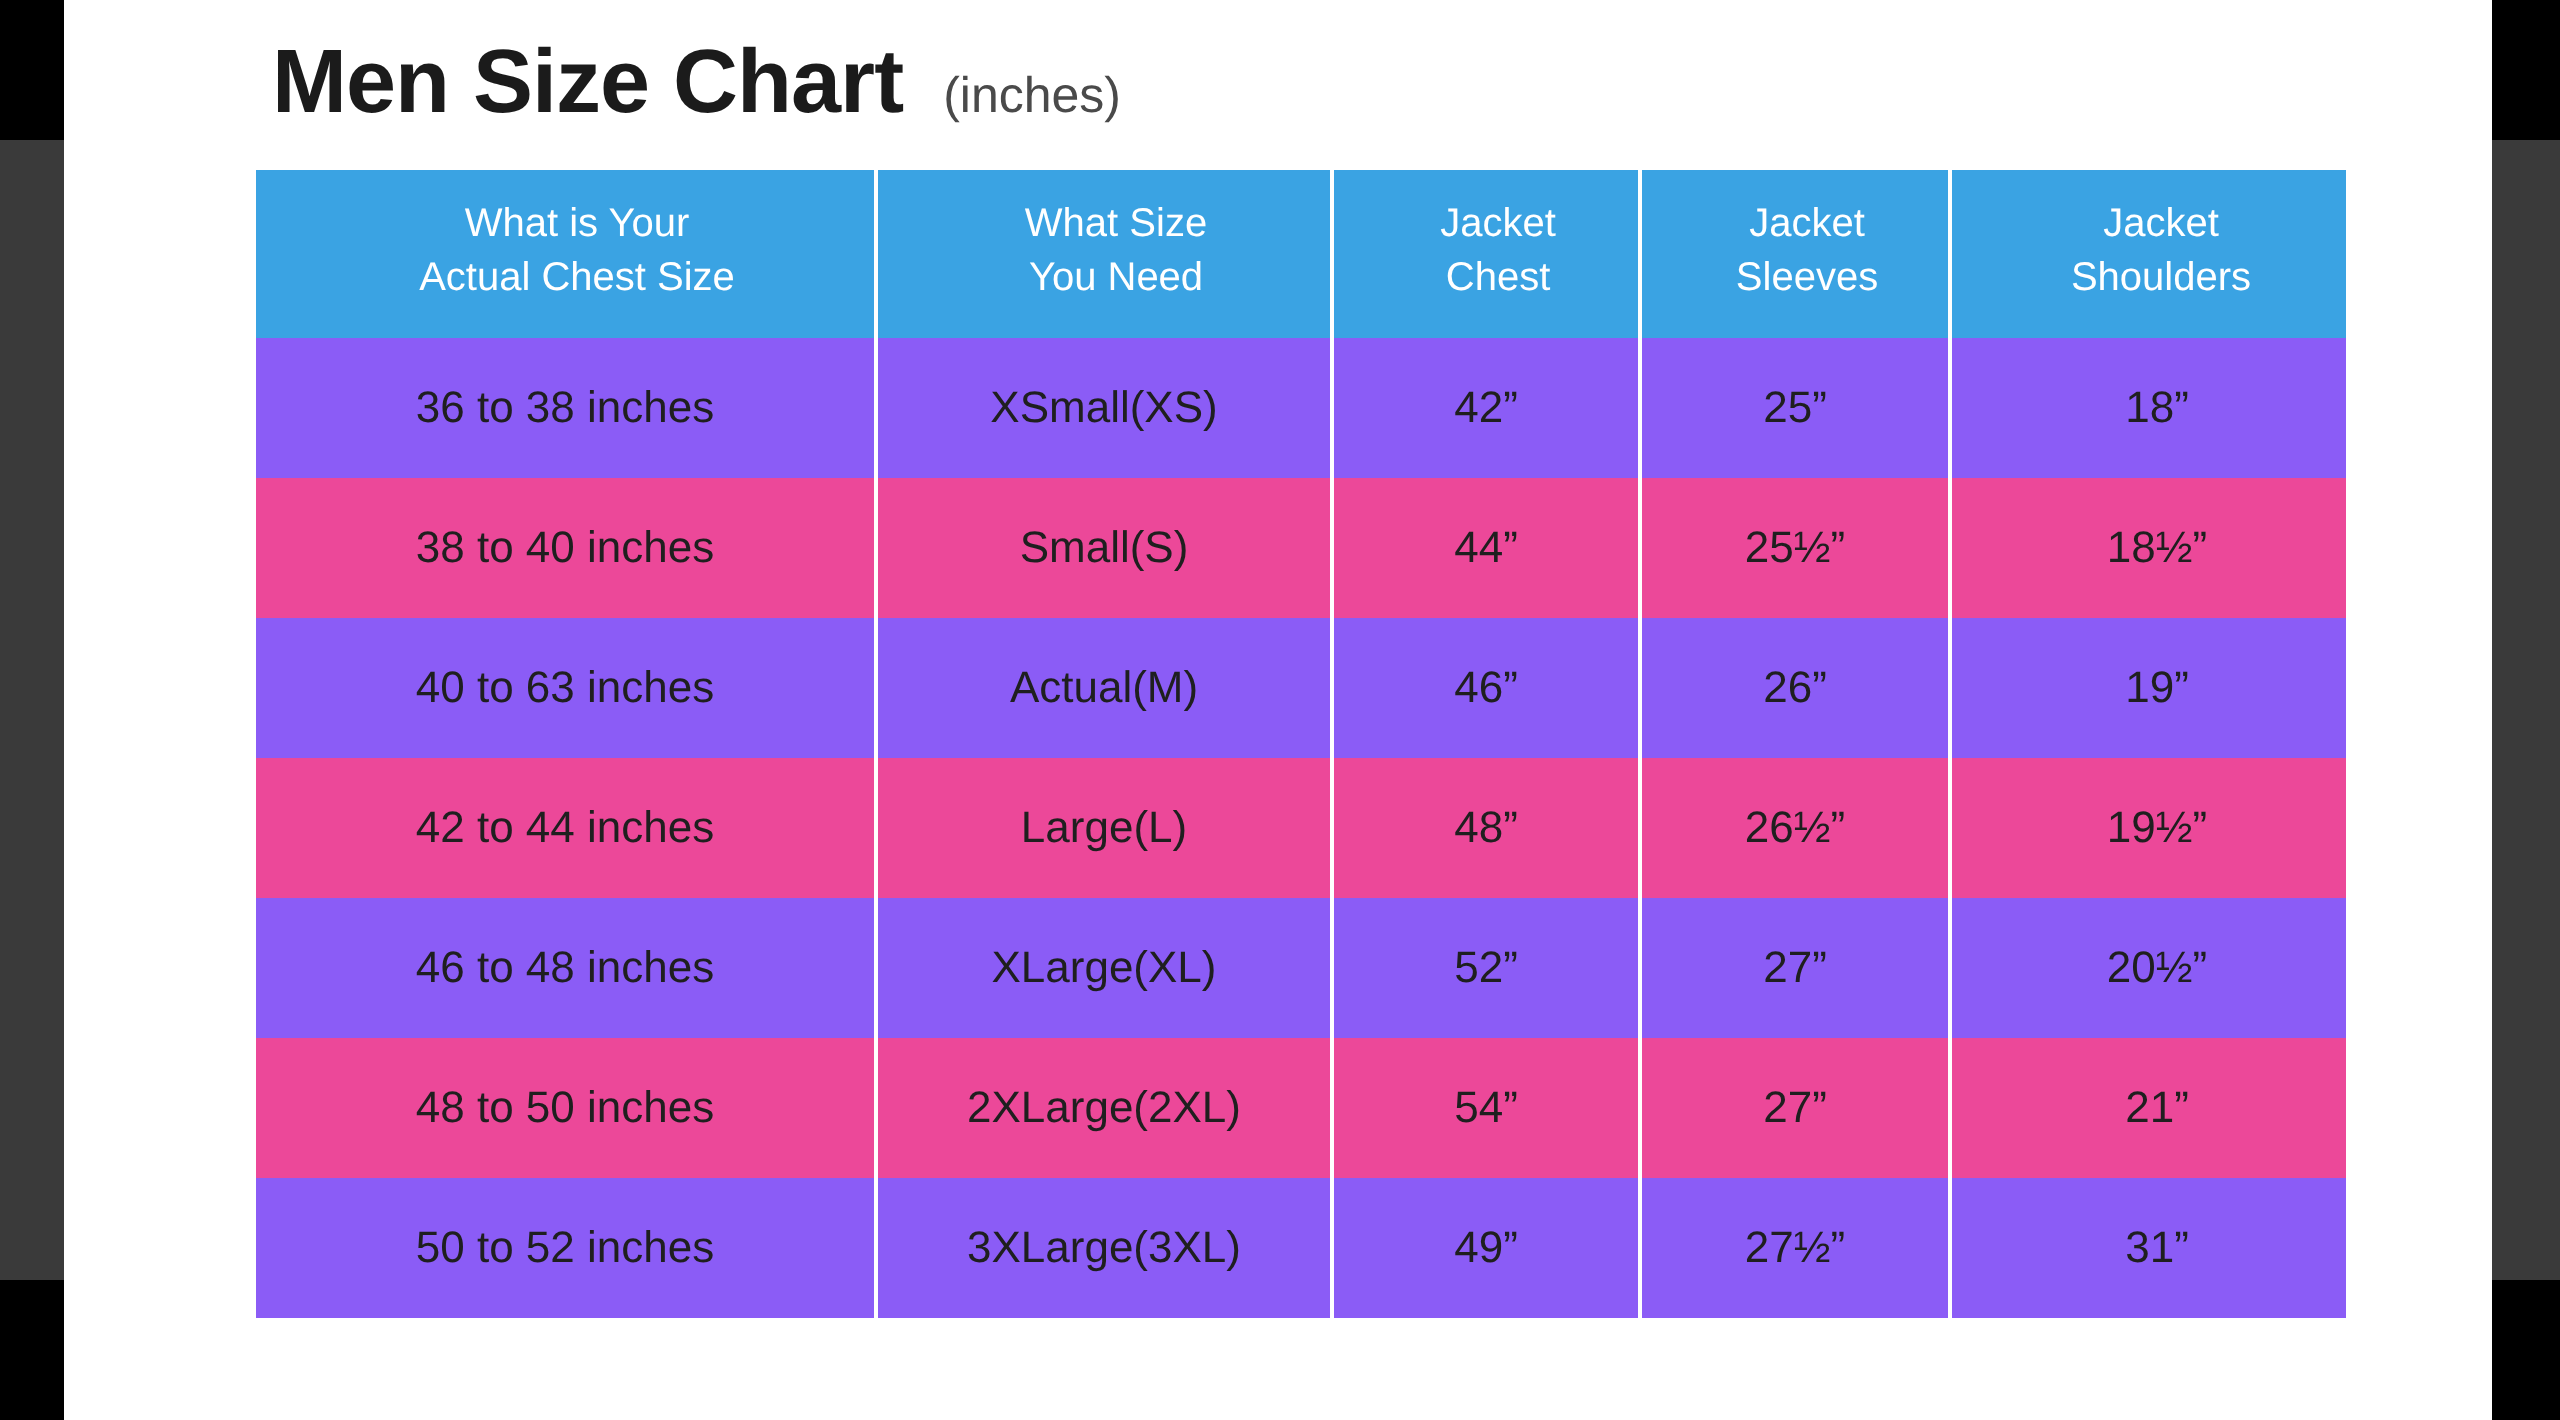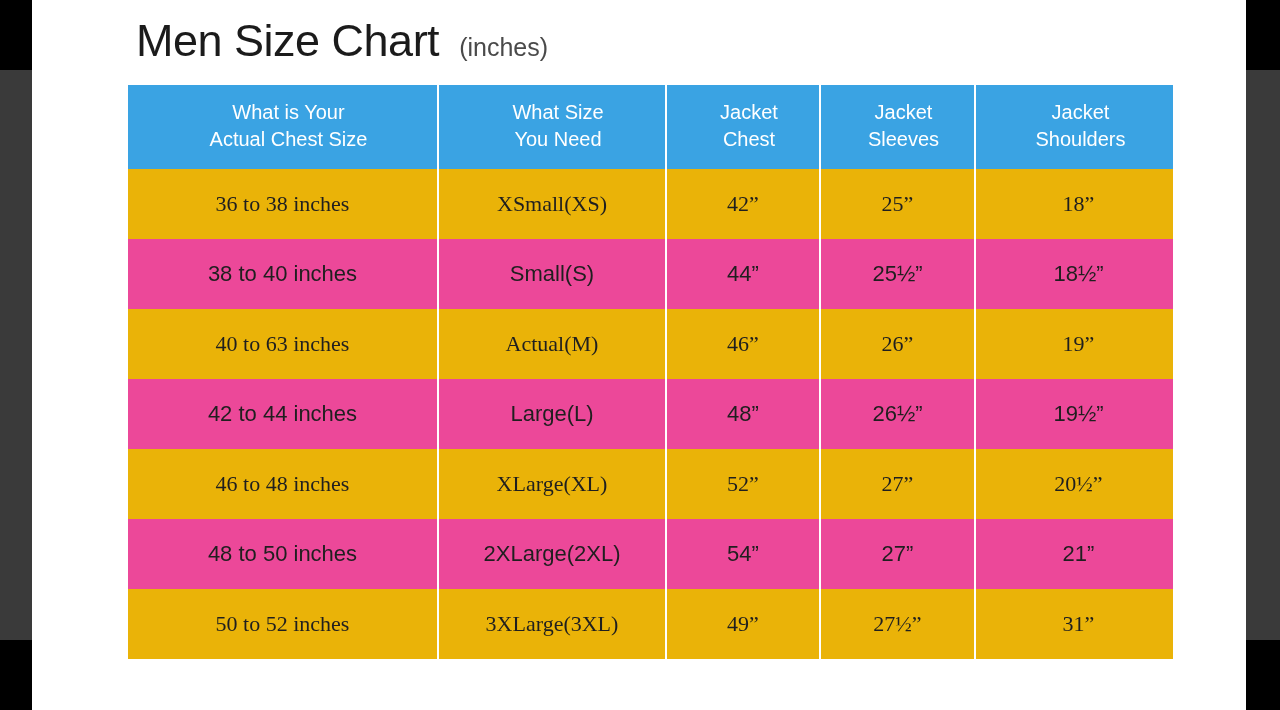--- a/index.html
+++ b/index.html
@@ -59,21 +59,21 @@
     width: 1060px;
   }
   .title-row {
     display: flex;
     align-items: baseline;
     margin-left: 8px;
     margin-bottom: 22px;
   }
   .title-main {
     font-size: 45px;
-    font-weight: normal;
+    font-weight: bold;
     color: #1b1b1b;
     letter-spacing: -0.5px;
     line-height: 1;
   }
   .title-sub {
     font-size: 25px;
     color: #4a4a4a;
     margin-left: 20px;
     line-height: 1;
   }
@@ -96,21 +96,21 @@
   table.size-chart th:last-child { border-right: none; }
   table.size-chart td {
     text-align: center;
     font-size: 22px;
     color: #1f1f1f;
     padding: 18px 4px;
     border-right: 2px solid #ffffff;
     height: 34px;
   }
   table.size-chart td:last-child { border-right: none; padding-left: 12px; }
-  tr.band-shade td { background: #eab308; font-family: Liberation Serif, serif; }
+  tr.band-shade td { background: #8b5cf6; }
   tr.band-light td { background: #ec4899; }
   .col1 { width: 310px; }
   .col2 { width: 228px; }
   .col3 { width: 154px; }
   .col4 { width: 155px; }
   .col5 { width: 198px; }
   .hdr-line { display: block; }
 </style>
 </head>
 <body>

